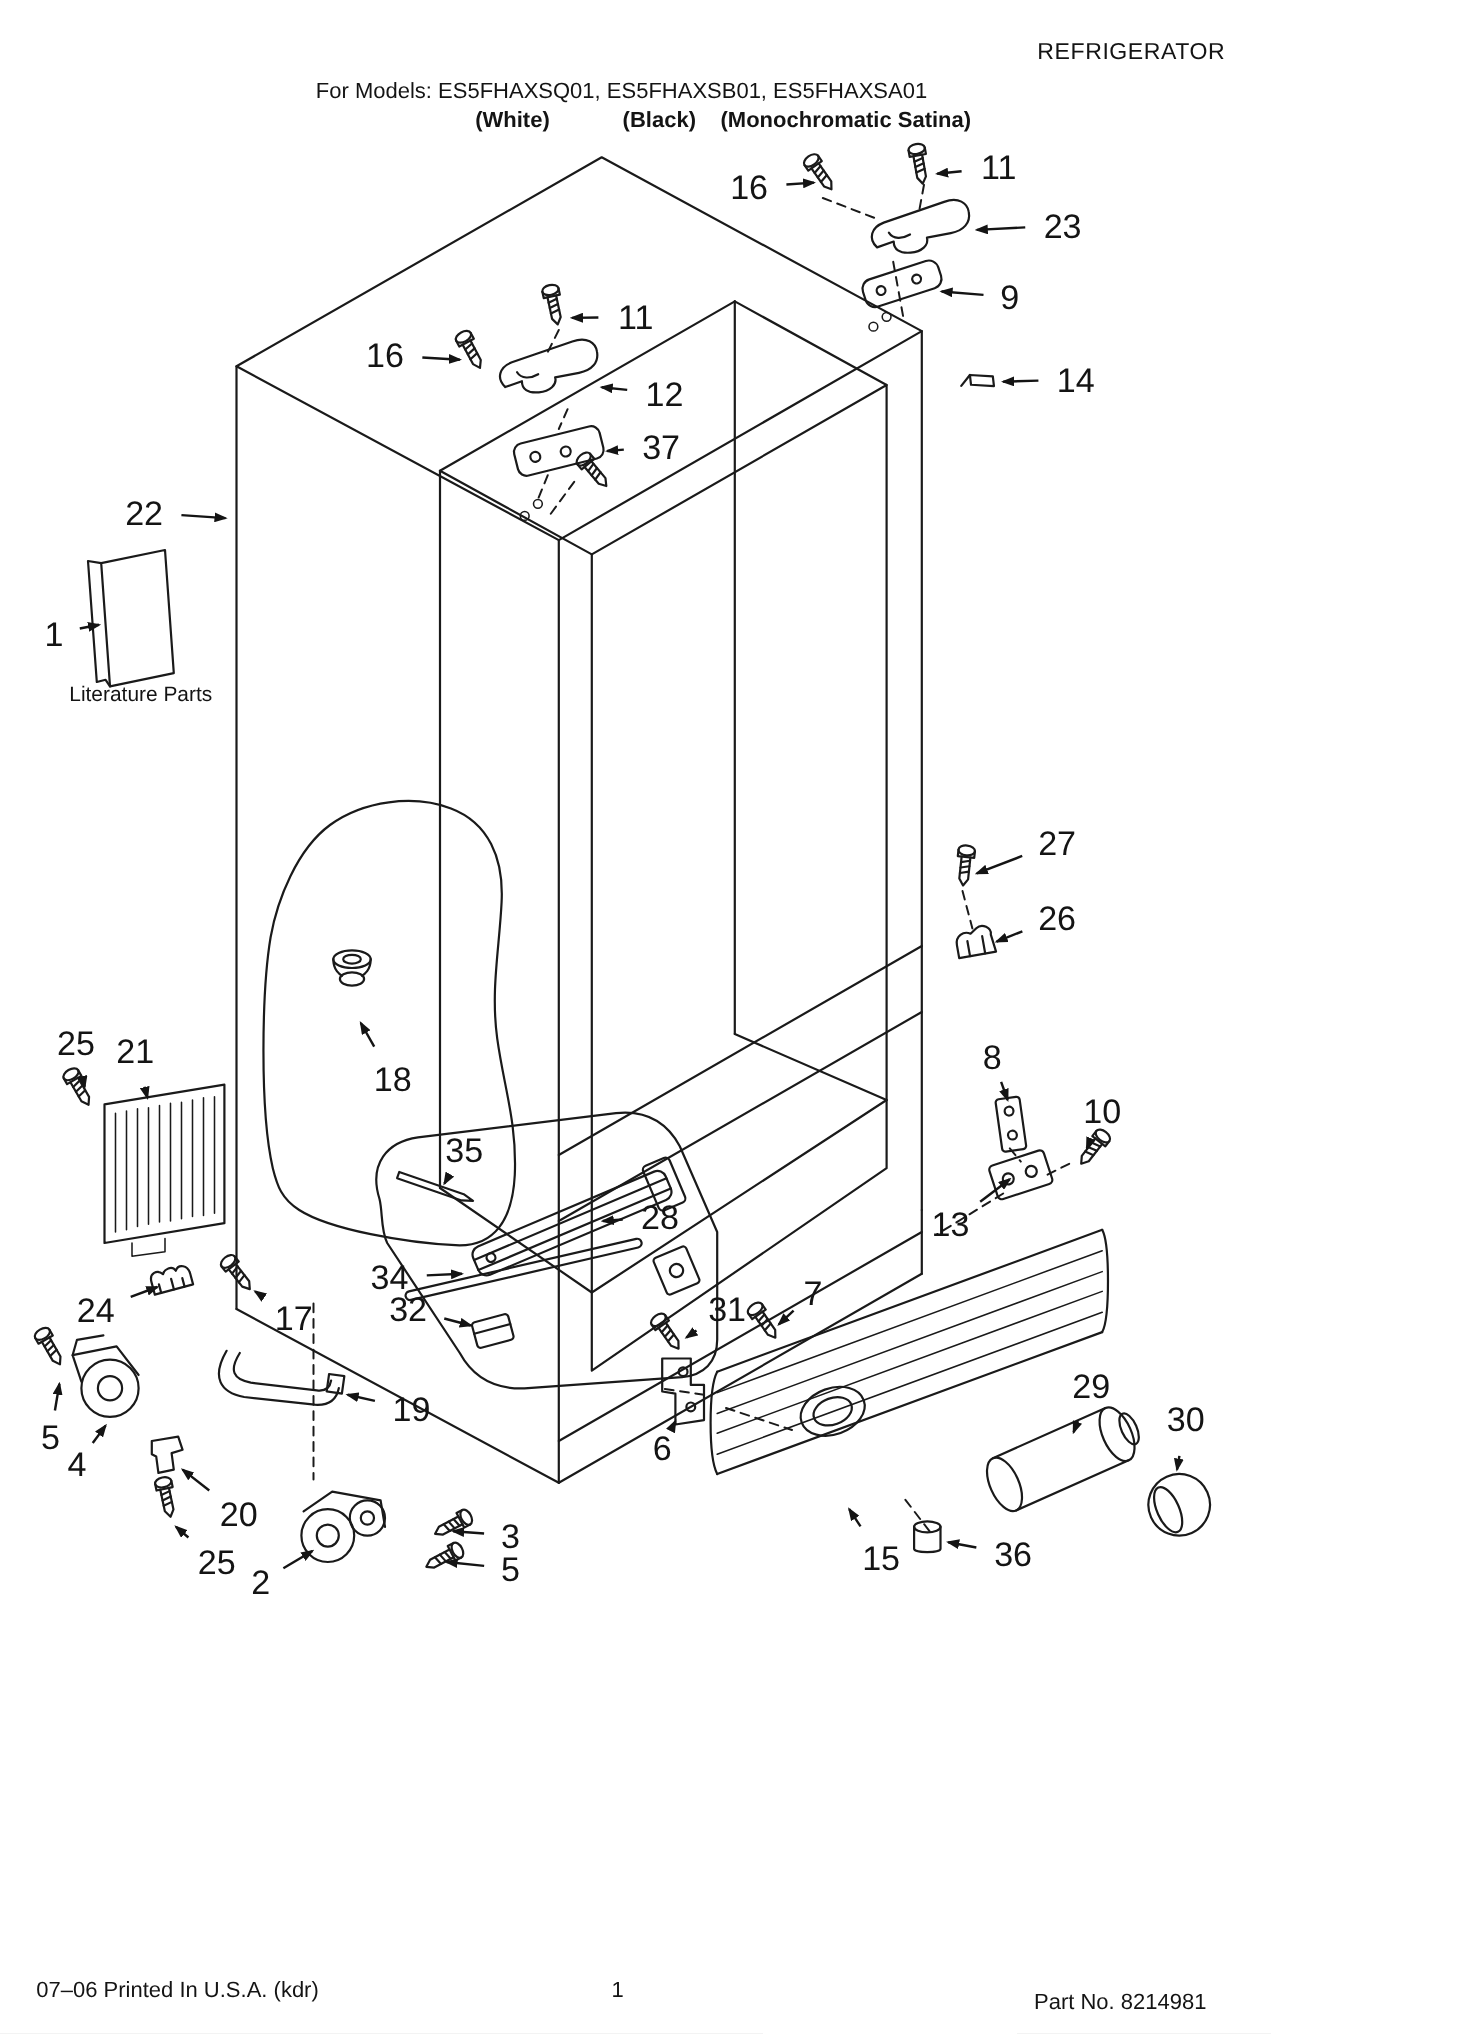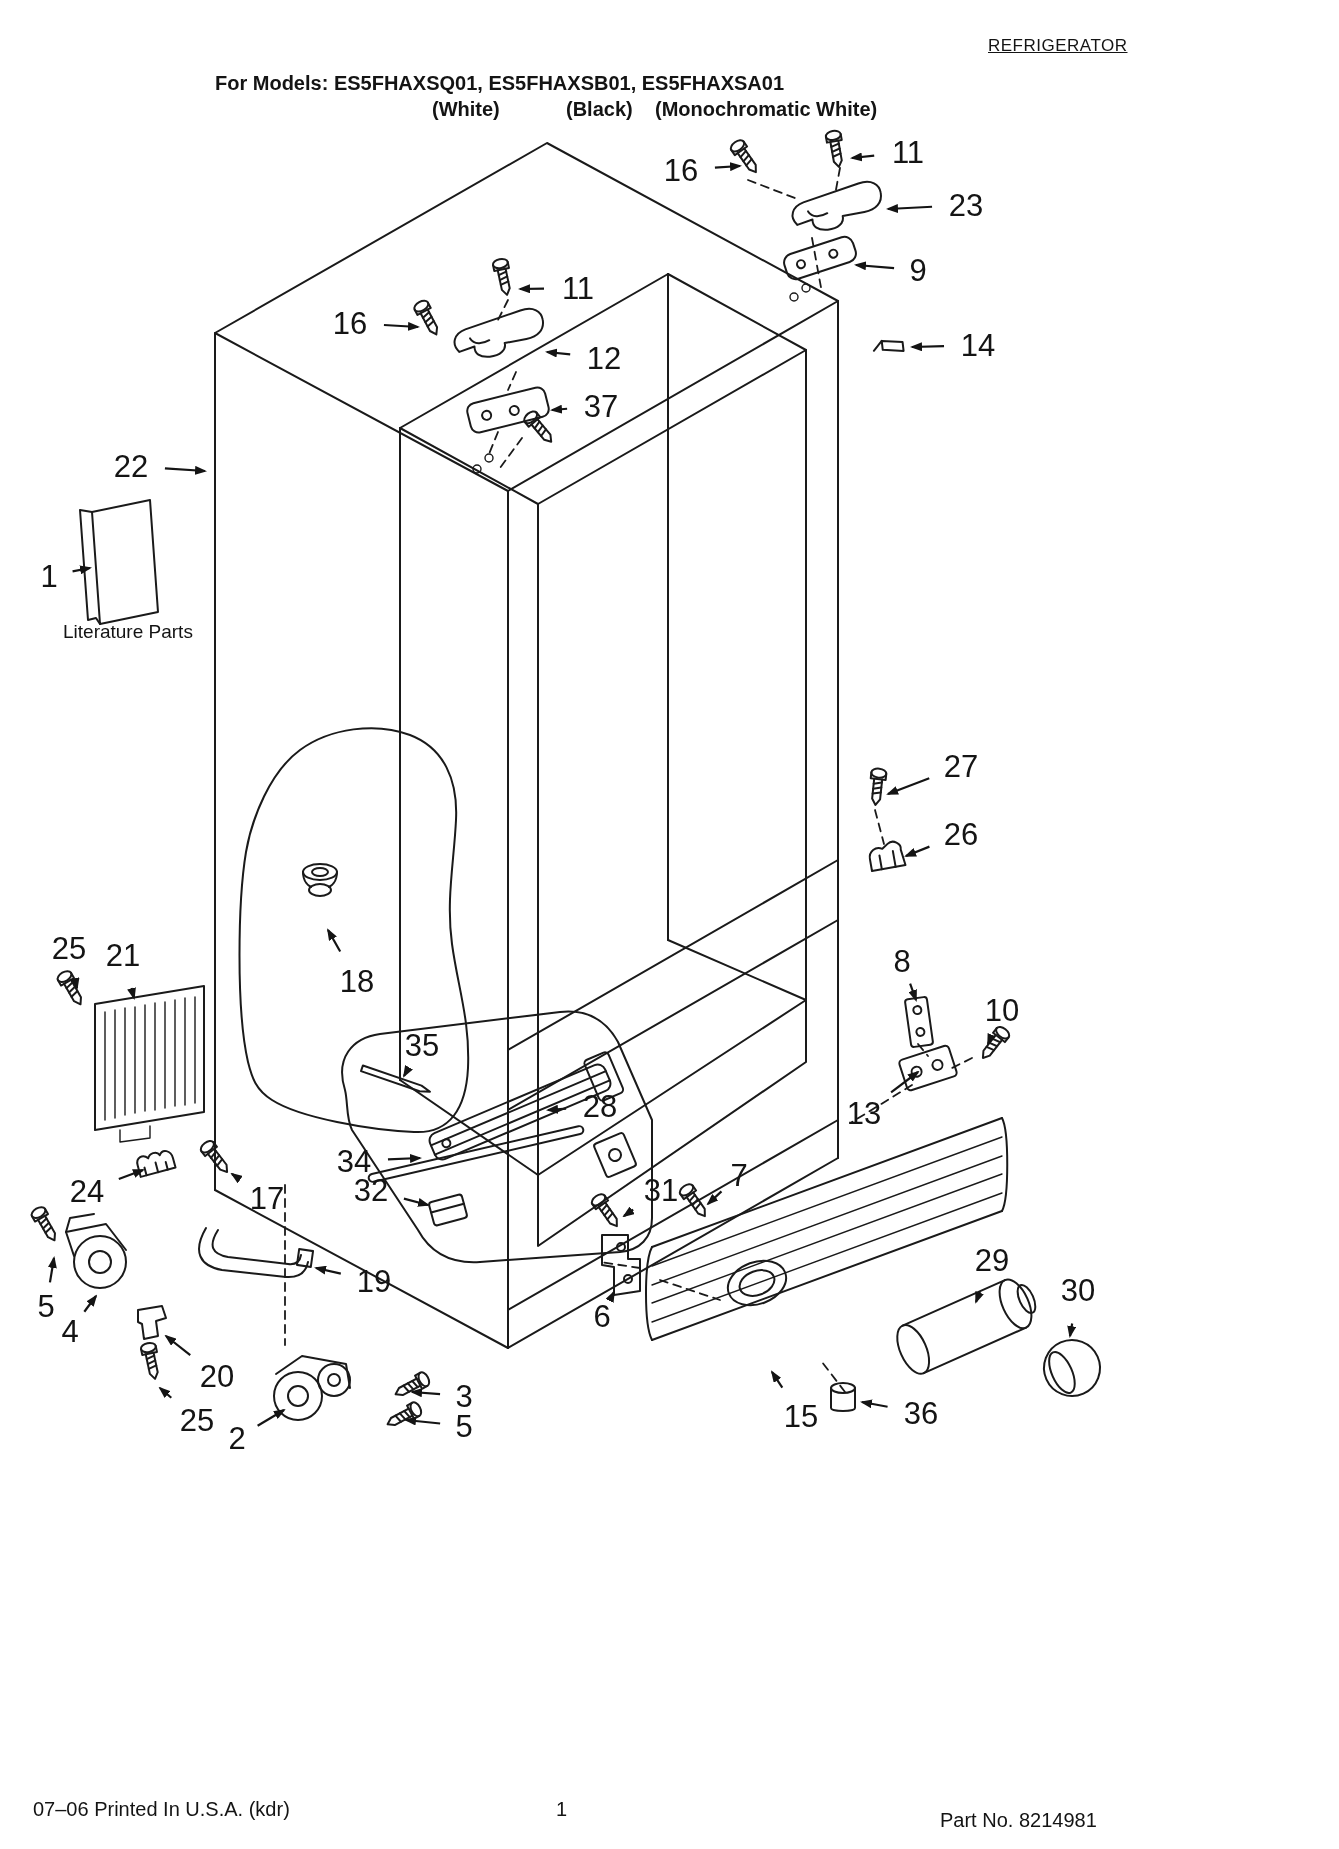--- a/index.html
+++ b/index.html
@@ -1,21 +1,21 @@
 <!DOCTYPE html>
 <html><head>
 <meta charset="utf-8">
 <style>
   html,body{margin:0;padding:0;background:#888;}
   .page{position:relative;width:1339px;height:1849px;background:#ffffff;overflow:hidden;
         font-family:"Liberation Sans",sans-serif;color:#141414;}
   .abs{position:absolute;}
   .title{left:315px;top:28px;width:500px;text-align:center;font-size:37px;font-weight:bold;letter-spacing:1px;}
-  .doc-type{left:988px;top:36px;font-size:17px;letter-spacing:0.5px;text-decoration:underline;}
-  .models{left:215px;top:72px;width:700px;font-size:20px;font-weight:bold;}
+  .doc-type{left:943px;top:36px;font-size:21px;letter-spacing:0.5px;}
+  .models{left:215px;top:72px;width:700px;text-align:center;font-size:20px;font-weight:normal;}
   .finish{top:98px;font-size:20px;font-weight:bold;}
   .f0{left:432px;} .f1{left:566px;} .f2{left:655px;}
   .lit-label{left:63px;top:621px;font-size:19px;}
   .footer{top:1798px;font-size:20px;}
   .ft-left{left:33px;} .ft-center{left:556px;} .ft-right{left:940px;margin-top:11px;}
   svg.diagram{position:absolute;left:0;top:0;}
   .ln{stroke:#1a1a1a;fill:none;stroke-width:2;stroke-linecap:round;stroke-linejoin:round;}
   .thin{stroke-width:1.4;}
   .dash{stroke:#1a1a1a;fill:none;stroke-width:1.8;stroke-dasharray:8 6;stroke-linecap:round;}
   .callout-label{font-family:"Liberation Sans",sans-serif;font-size:31px;fill:#141414;}
@@ -25,21 +25,21 @@
 </head>
 <body>
 
 <div class="page">
 
 
   <div class="abs doc-type">REFRIGERATOR</div>
   <div class="abs models">For Models: ES5FHAXSQ01, ES5FHAXSB01, ES5FHAXSA01</div>
   <div class="abs finish f0">(White)</div>
   <div class="abs finish f1">(Black)</div>
-  <div class="abs finish f2">(Monochromatic White)</div>
+  <div class="abs finish f2">(Monochromatic Satina)</div>
 
   <svg class="diagram" width="1339" height="1849" viewBox="0 0 1339 1849">
     <defs>
       <marker id="arrowhead" markerWidth="12" markerHeight="9" refX="10" refY="4.5" orient="auto" markerUnits="userSpaceOnUse">
         <path d="M0,0 L12,4.5 L0,9 Z" fill="#141414"></path>
       </marker>
       <g id="screw" class="ln">
         <ellipse cx="0" cy="-27" rx="7.5" ry="4.5"></ellipse>
         <path d="M-7.5,-27 L-7.5,-21 L7.5,-21 L7.5,-27"></path>
         <path d="M-4,-21 L-4,-1 L0,5 L4,-1 L4,-21"></path>

